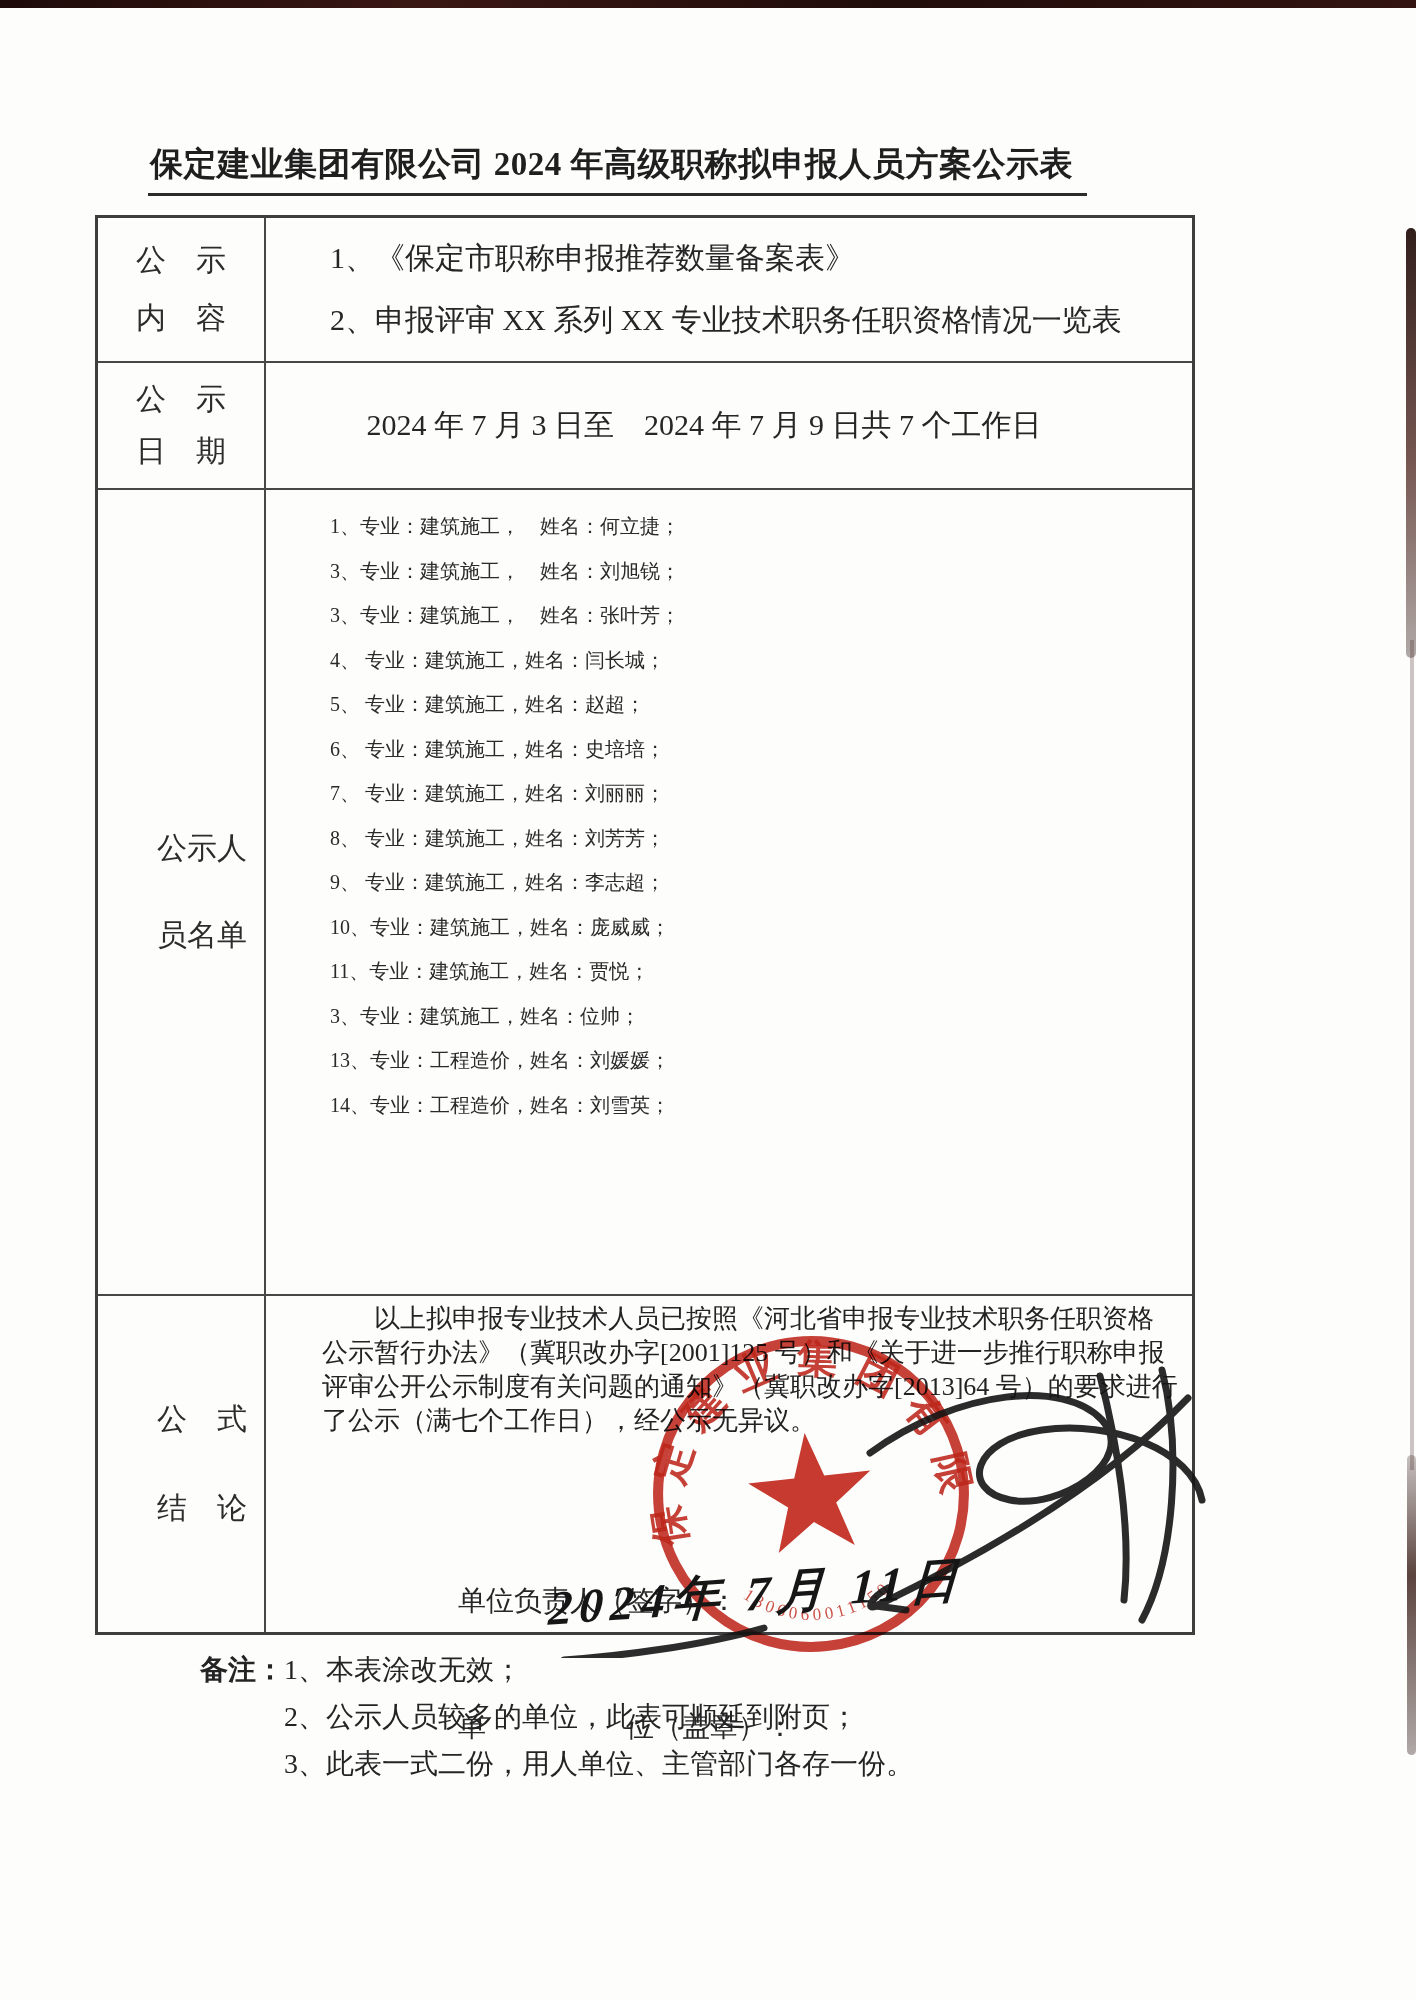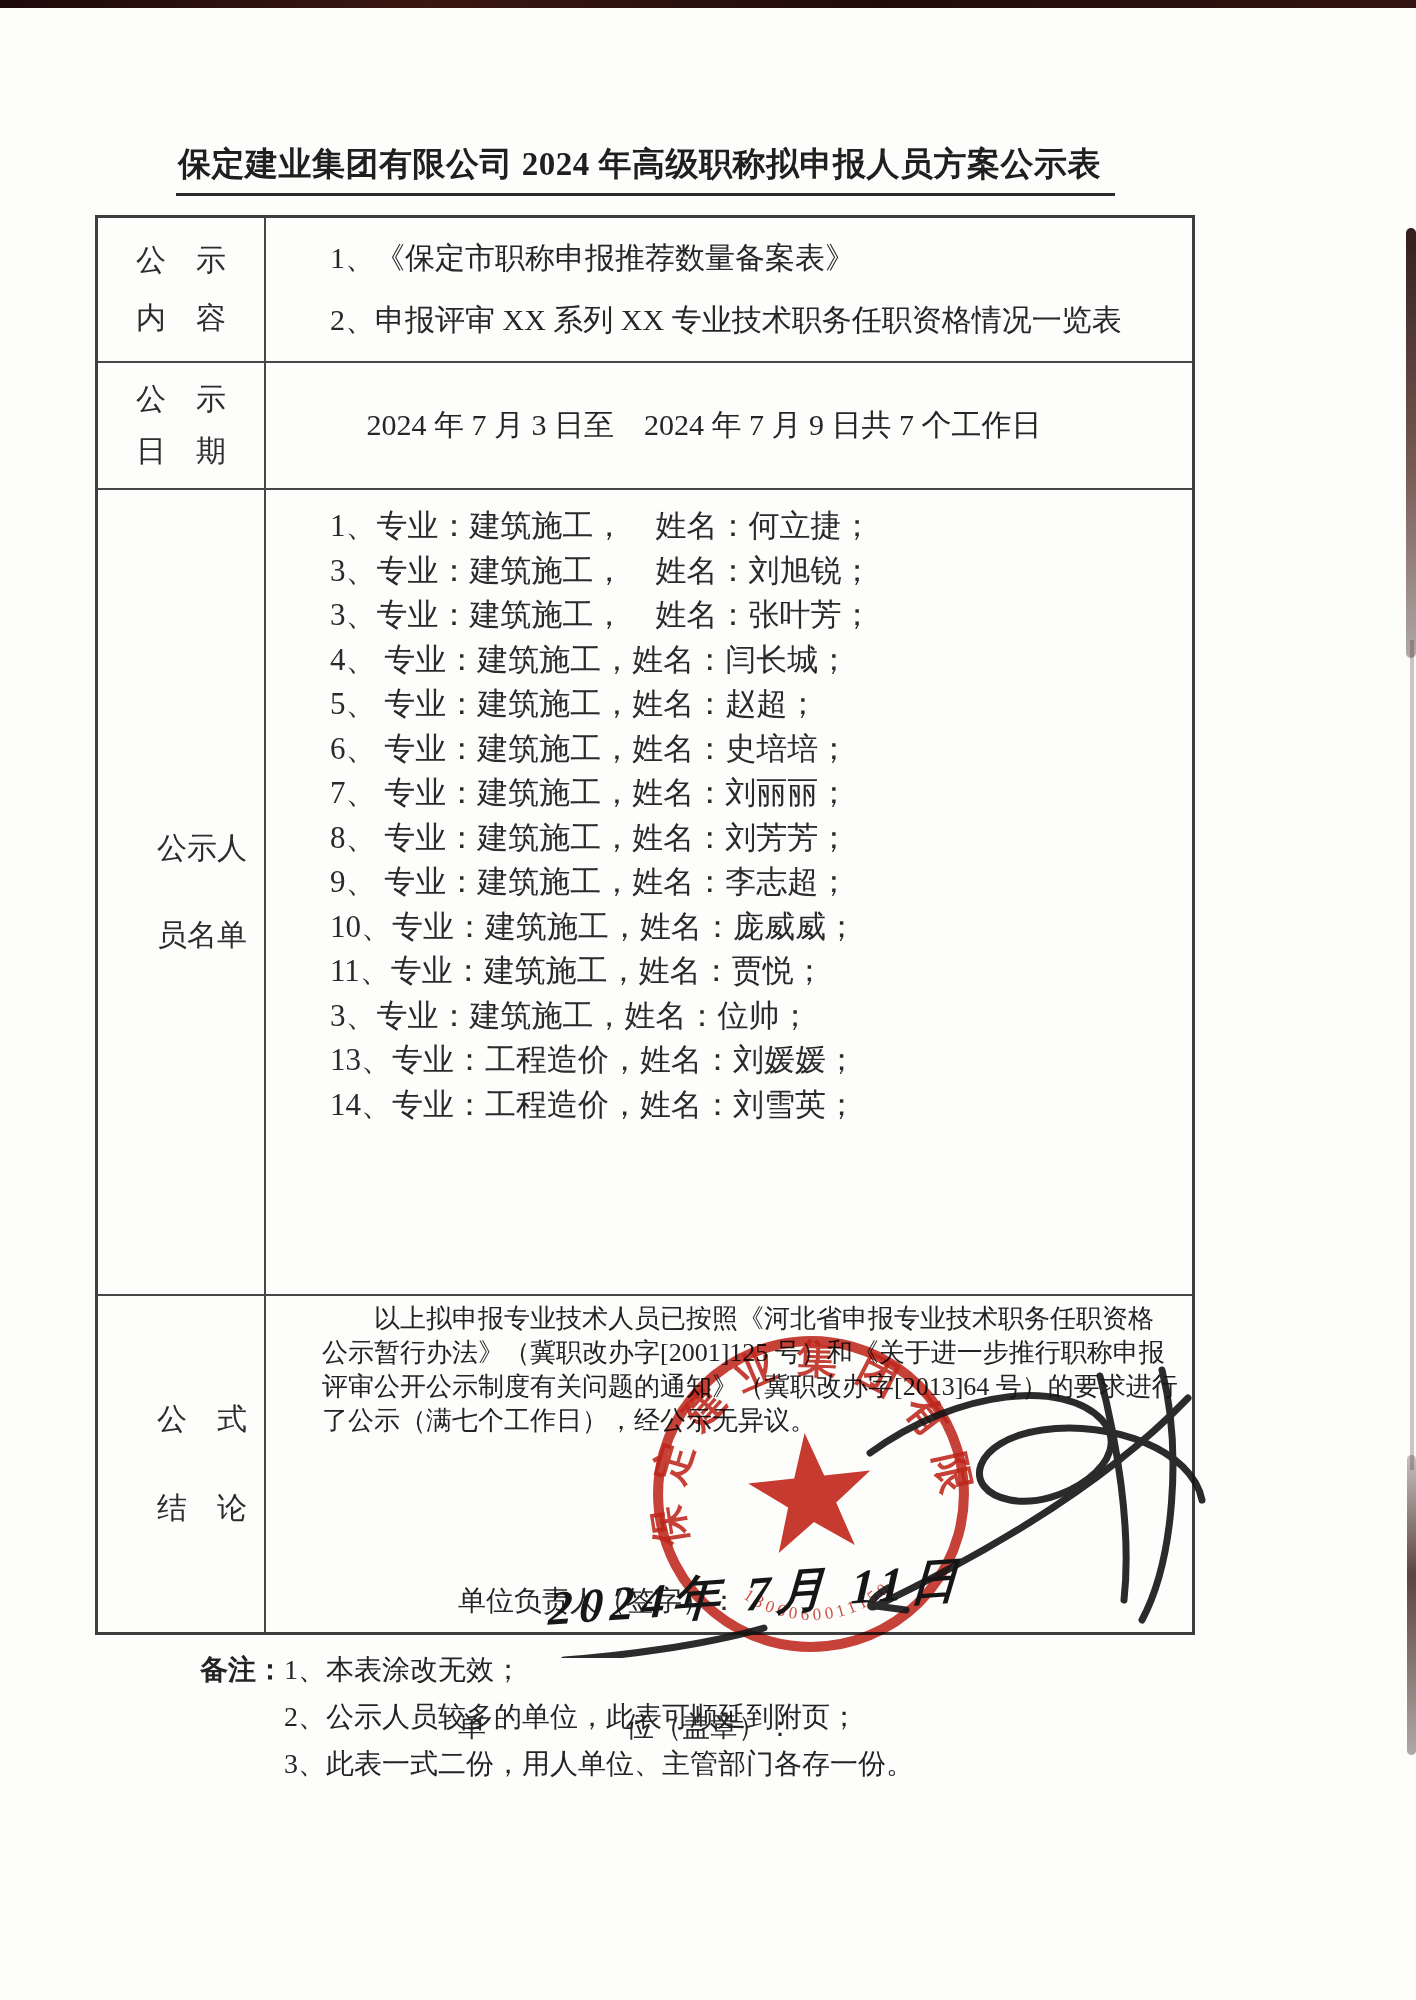--- a/index.html
+++ b/index.html
@@ -11,21 +11,21 @@
   }
   
   .edge-top{position:absolute;left:0;top:0;width:1416px;height:8px;
     background:linear-gradient(to right,#1d0b09,#3a1713 30%,#200d0a 62%,#331410);}
   .edge-right-1{position:absolute;right:0;top:228px;width:10px;height:430px;border-radius:5px;
     background:linear-gradient(to bottom,rgba(32,12,9,.92),rgba(74,32,24,.75) 55%,rgba(32,12,9,.35));}
   .edge-right-2{position:absolute;right:0;top:1455px;width:9px;height:300px;border-radius:5px;
     background:linear-gradient(to bottom,rgba(32,12,9,.25),rgba(52,22,16,.8) 40%,rgba(32,12,9,.35));}
   .edge-right-3{position:absolute;right:2px;top:640px;width:4px;height:830px;opacity:.25;background:#3a1713;}
 
-  .title-wrap{position:absolute;left:176px;top:142px;}
+  .title-wrap{position:absolute;left:148px;top:142px;}
   .title-wrap h1{
     margin:0;font-size:33px;font-weight:700;letter-spacing:.5px;color:#1f1f1f;
     border-bottom:3px solid #2b2b2b;padding:0 14px 6px 2px;display:inline-block;white-space:nowrap;
   }
 
   .doc-table{
     position:absolute;left:95px;top:215px;width:1100px;height:1420px;box-sizing:border-box;
     border:3px solid #3e3e3e;display:grid;
     grid-template-columns:168px 1fr;grid-template-rows:145px 127px 806px auto;
   }
@@ -35,21 +35,21 @@
   .bb{border-bottom:2px solid #474747;}
   .lbl-evenly{justify-content:space-evenly;padding:6px 0;}
   .lbl-roster{justify-content:center;gap:46px;}
   .lbl-concl{justify-content:center;gap:48px;}
 
   .content-cell{position:relative;}
   .content-items{height:100%;display:flex;flex-direction:column;justify-content:space-evenly;
     padding-left:22px;font-size:30px;}
   .date-line{height:100%;display:flex;align-items:center;justify-content:center;
     font-size:30px;padding-right:110px;margin-left:18px;}
-  .roster-list{padding:14px 0 0 22px;font-size:31px;line-height:44.5px;color:#2a2a2a;}
+  .roster-list{padding:14px 0 0 22px;font-size:20px;line-height:44.5px;color:#2a2a2a;}
   .concl-par{margin:6px 14px 0 14px;font-size:26px;line-height:34px;text-indent:2em;color:#232323;}
   .sign-block{position:absolute;left:192px;top:200px;font-size:28px;line-height:42px;white-space:pre;}
 
   .hand-date{
     position:absolute;left:548px;top:1562px;z-index:5;
     font-size:48px;font-style:italic;font-weight:700;letter-spacing:7px;color:#161616;
     transform:rotate(-4deg) skewX(-7deg);white-space:nowrap;
   }
 
   .seal{position:absolute;left:645px;top:1328px;width:332px;height:332px;z-index:4;

